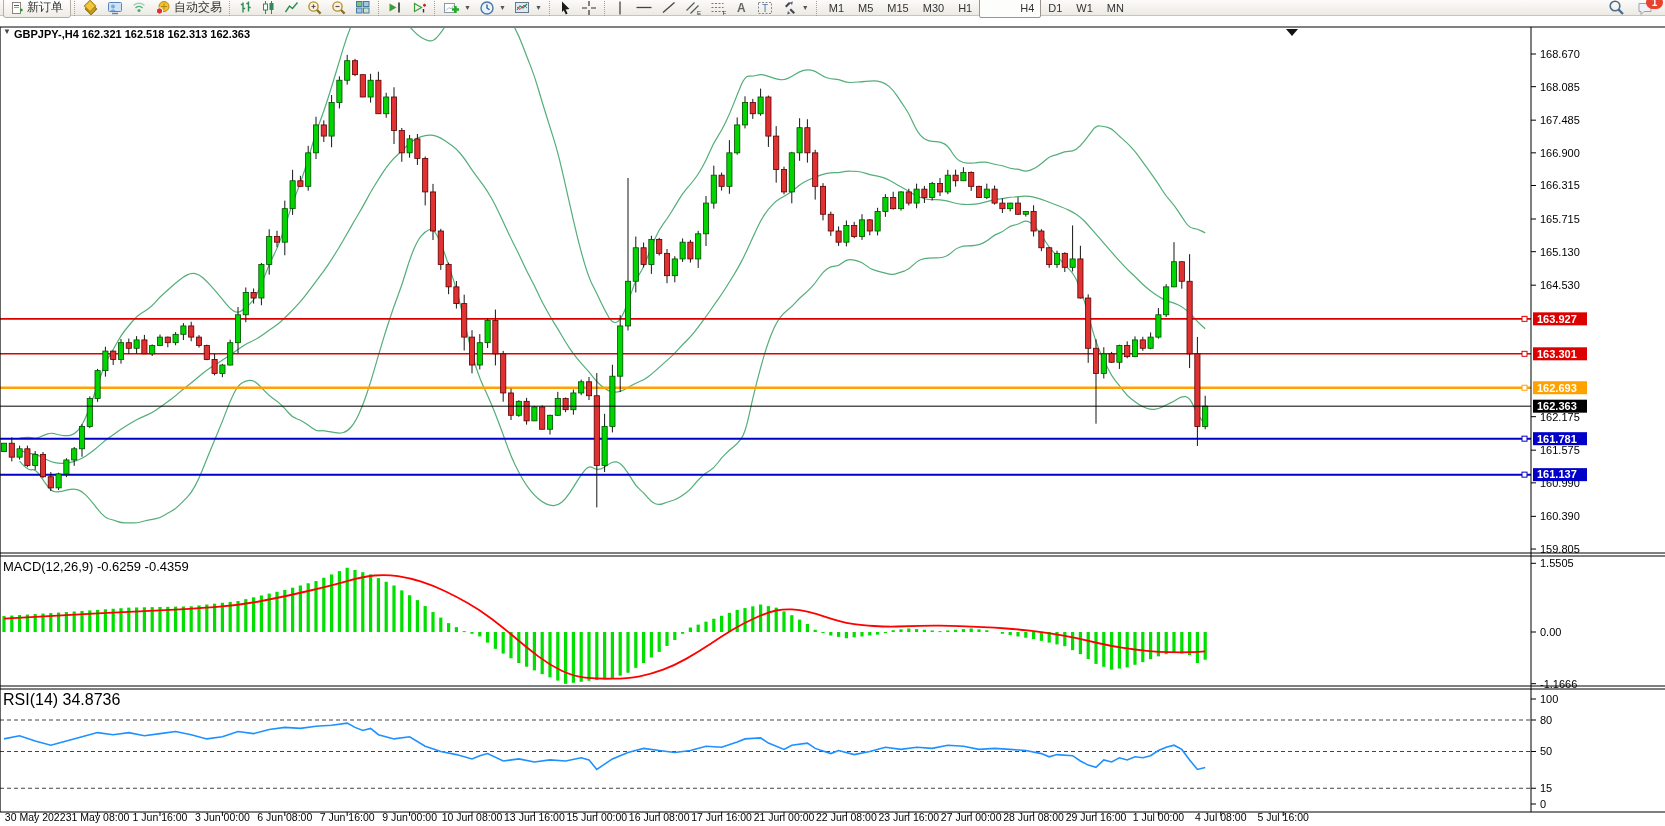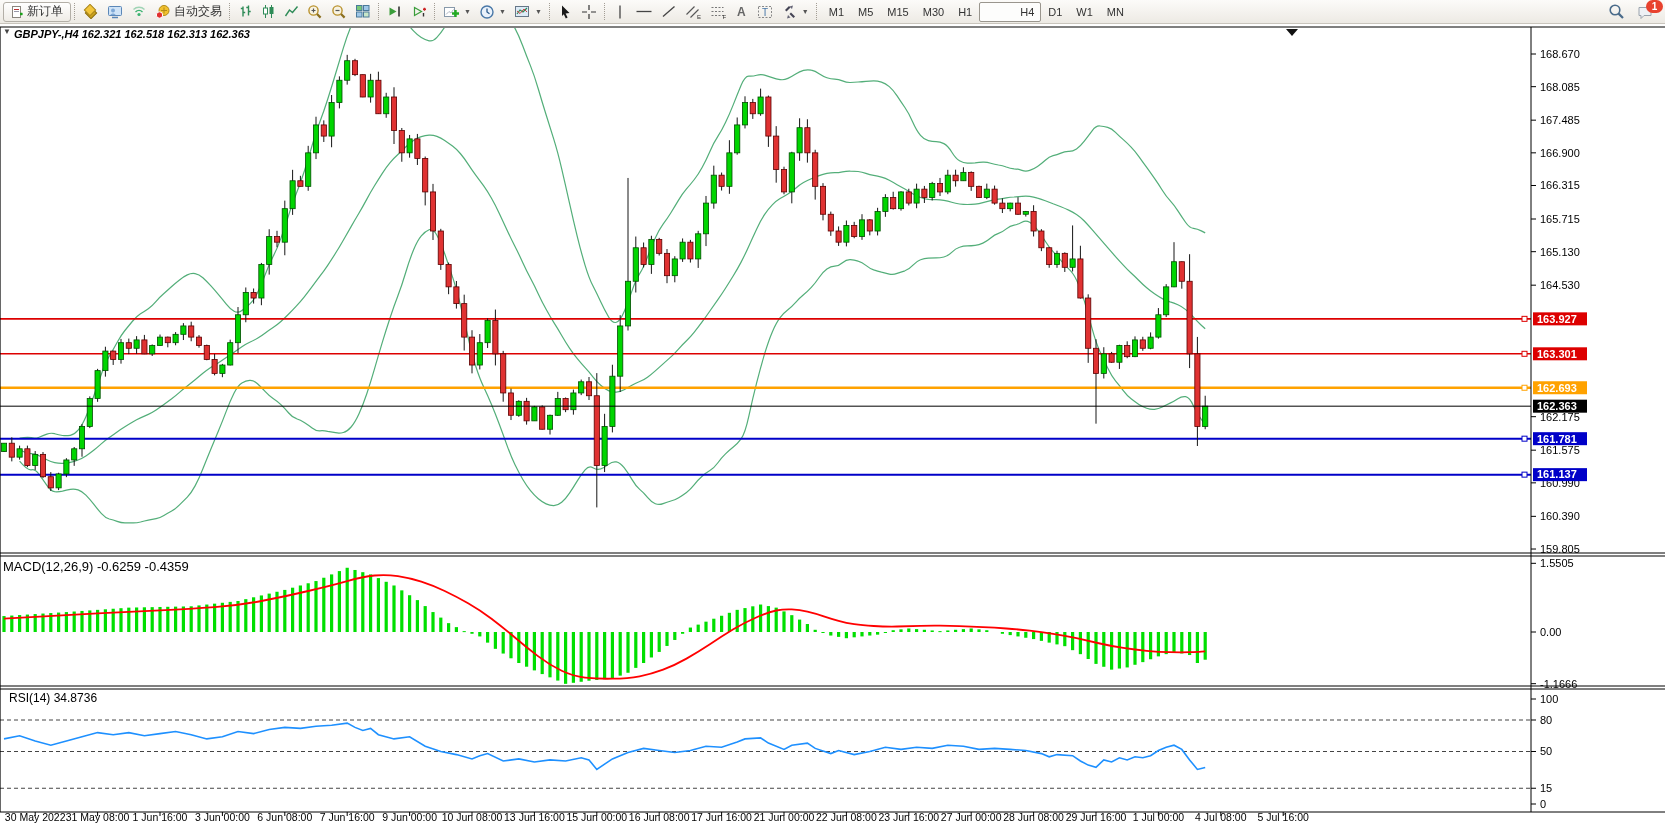--- a/index.html
+++ b/index.html
@@ -1,39 +1,39 @@
 <!DOCTYPE html>
 <html><head>
 <meta charset="utf-8">
 <style>
   html,body{margin:0;padding:0;width:1665px;height:826px;overflow:hidden;
     font-family:"Liberation Sans",sans-serif;background:#fff;position:relative;}
-  .toolbar{position:absolute;top:0;left:0;width:1665px;height:24px;z-index:10;
+  .toolbar{position:absolute;top:0;left:0;width:1665px;height:16px;z-index:10;
     background:linear-gradient(#fcfbf9,#edeae4);border-bottom:1px solid #c9c5bd;
     display:flex;align-items:center;padding:0 3px;box-sizing:border-box;}
   .tb-btn{height:20px;min-width:22px;display:flex;align-items:center;justify-content:center;
     gap:3px;padding:0 3px;border:1px solid transparent;background:transparent;border-radius:2px;
     color:#333;font-size:12px;font-family:"Liberation Sans",sans-serif;cursor:default;}
   .tb-btn.raised{border:1px solid #b3afa7;background:linear-gradient(#ffffff,#efece6);padding:0 7px;border-radius:3px;}
   .tb-sep{width:1px;height:17px;border-left:1px dotted #a39e95;margin:0 3px;}
   .caret{font-size:7px;color:#555;margin-left:1px;}
   .ic{display:block;}
   .tf-group{display:flex;align-items:flex-start;margin-left:1px;}
   .tf-btn{height:20px;padding:0 6px;font-size:11px;color:#333;border:1px solid transparent;
     background:transparent;font-family:"Liberation Sans",sans-serif;}
   .tf-btn.active{background:#fdfdfc;border:1px solid #9a968e;border-radius:2px;padding-left:40px;}
   .tb-right{margin-left:auto;display:flex;align-items:center;gap:4px;padding-right:4px;}
   .chat-wrap{position:relative;}
   .chat-badge{position:absolute;top:-3px;right:-6px;background:#e8422e;color:#fff;border-radius:8px;
     min-width:13px;height:13px;font-size:10px;line-height:13px;text-align:center;padding:0 2px;font-weight:bold;}
   .overlay{position:absolute;z-index:5;white-space:nowrap;color:#000;}
-  #chart-title{left:14px;top:28px;font-size:11px;font-weight:bold;font-style:italic;}
+  #chart-title{left:14px;top:28px;font-size:11px;font-weight:bold;}
   #title-caret{left:3px;top:27px;font-size:8px;color:#444;}
   #macd-label{left:3px;top:559px;font-size:13px;}
-  #rsi-label{left:9px;top:691px;font-size:12px;}
+  #rsi-label{left:3px;top:691px;font-size:16px;}
   svg#chart-svg{position:absolute;top:0;left:0;z-index:1;}
 </style>
 </head>
 <body>
 
 <div class="toolbar">
   <button class="tb-btn raised">
     <svg class="ic" width="13" height="14">
       <rect x="1.5" y="1.5" width="8" height="11" fill="#fff" stroke="#8a867e"></rect>
       <line x1="3" y1="4.5" x2="8" y2="4.5" stroke="#b33" stroke-width="1"></line>

